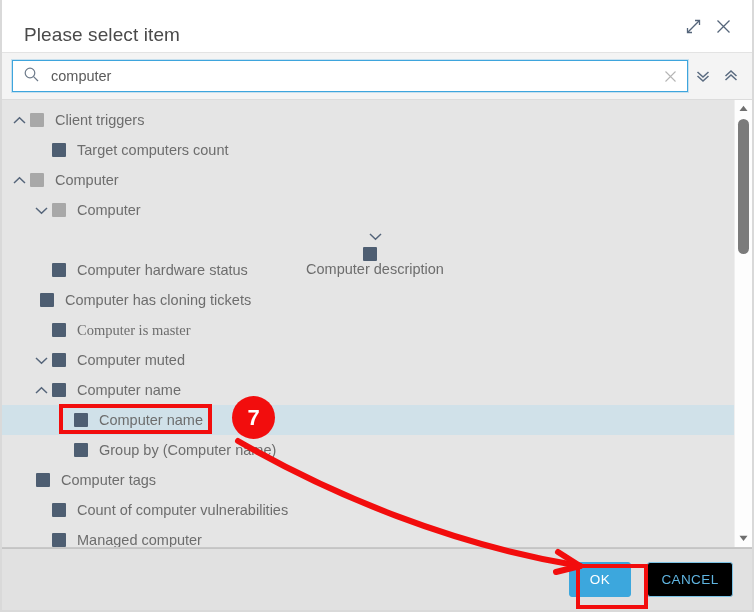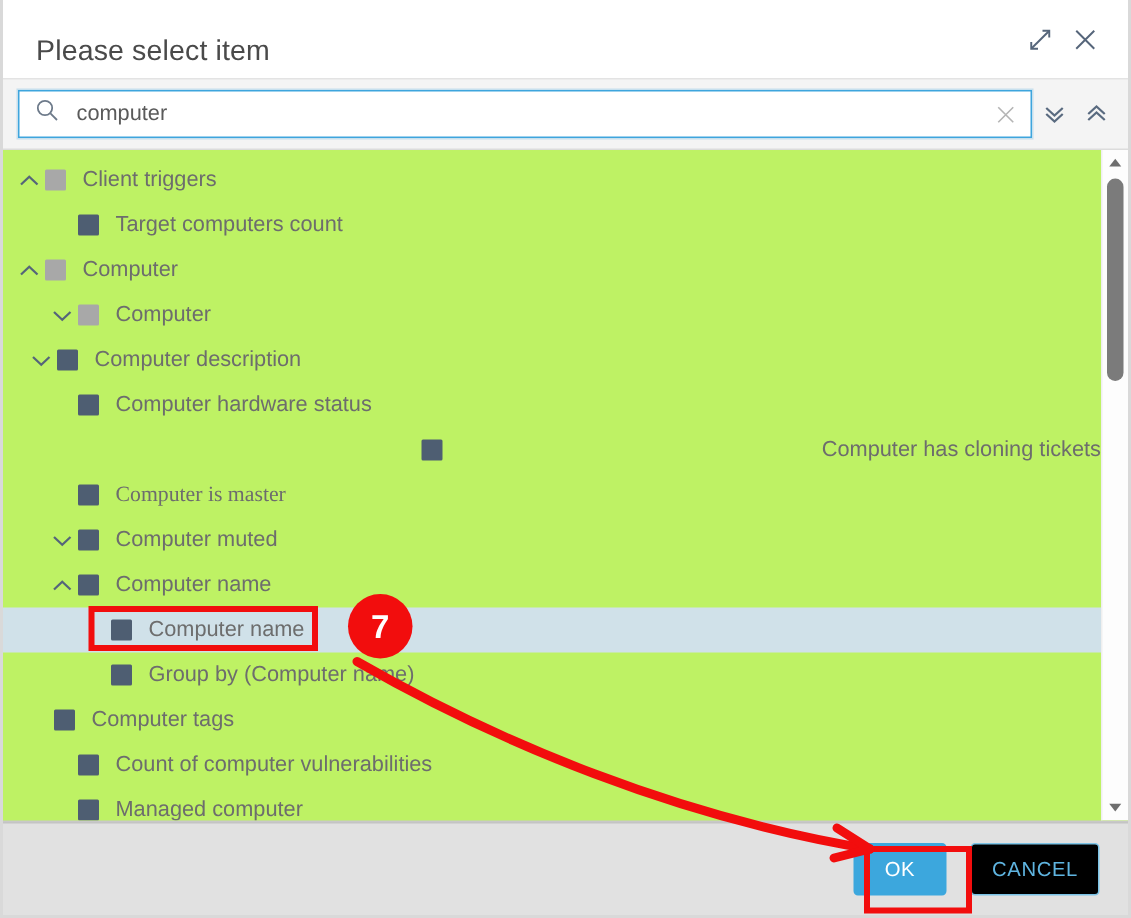--- a/index.html
+++ b/index.html
@@ -104,21 +104,21 @@
     align-items: center;
     justify-content: center;
     cursor: pointer;
     margin-left: 2px;
   }
 
   
   .list-area {
     flex: 1;
     position: relative;
-    background: #bef264;
+    background: #e5e5e5;
     border-bottom: 1px solid #c8c8c8;
     display: flex;
     overflow: hidden;
   }
   .tree {
     flex: 1;
     padding-top: 5px;
     box-sizing: border-box;
     overflow: hidden;
   }
@@ -346,35 +346,35 @@
         </div>
         <div class="row" style="padding-left: 28px;">
           <span class="chev">
             <svg width="13" height="9" viewBox="0 0 13 9">
               <path d="M1 2 L6.5 7.2 L12 2" fill="none" stroke="#55657a" stroke-width="1.5"></path>
             </svg>
           </span>
           <span class="cbx light"></span>
           <span class="label">Computer</span>
         </div>
-        <div class="row" style="padding-left: 14px;">
+        <div class="row" style="padding-left: 14px; flex-direction: column;">
           <span class="chev">
             <svg width="13" height="9" viewBox="0 0 13 9">
               <path d="M1 2 L6.5 7.2 L12 2" fill="none" stroke="#55657a" stroke-width="1.5"></path>
             </svg>
           </span>
           <span class="cbx dark"></span>
           <span class="label">Computer description</span>
         </div>
         <div class="row" style="padding-left: 28px;">
           <span class="chev empty"></span>
           <span class="cbx dark"></span>
           <span class="label">Computer hardware status</span>
         </div>
-        <div class="row" style="padding-left: 16px; justify-content: space-between;">
+        <div class="row" style="padding-left: 16px;">
           <span class="chev empty"></span>
           <span class="cbx dark"></span>
           <span class="label">Computer has cloning tickets</span>
         </div>
         <div class="row" style="padding-left: 28px; font-family: Liberation Serif, serif;">
           <span class="chev empty"></span>
           <span class="cbx dark"></span>
           <span class="label">Computer is master</span>
         </div>
         <div class="row" style="padding-left: 28px;">

